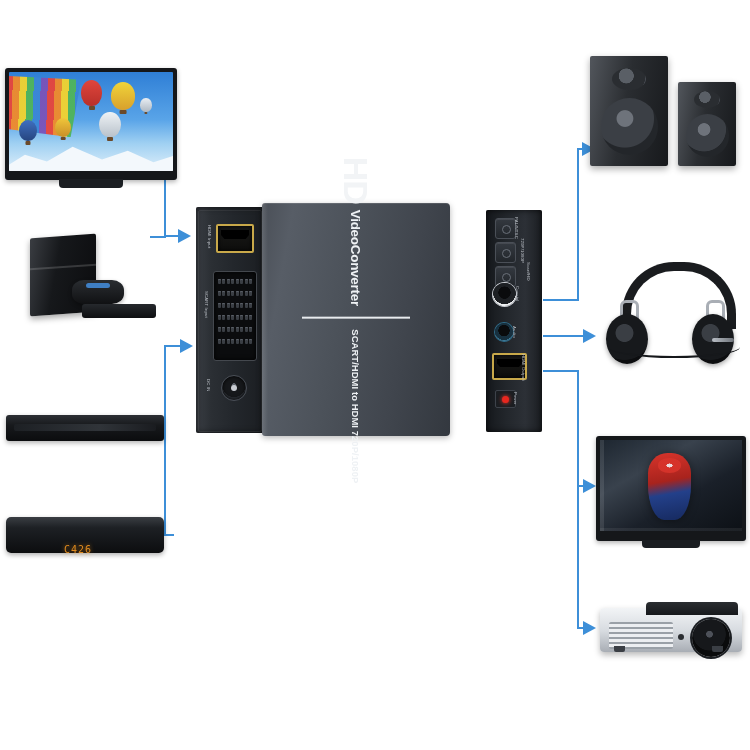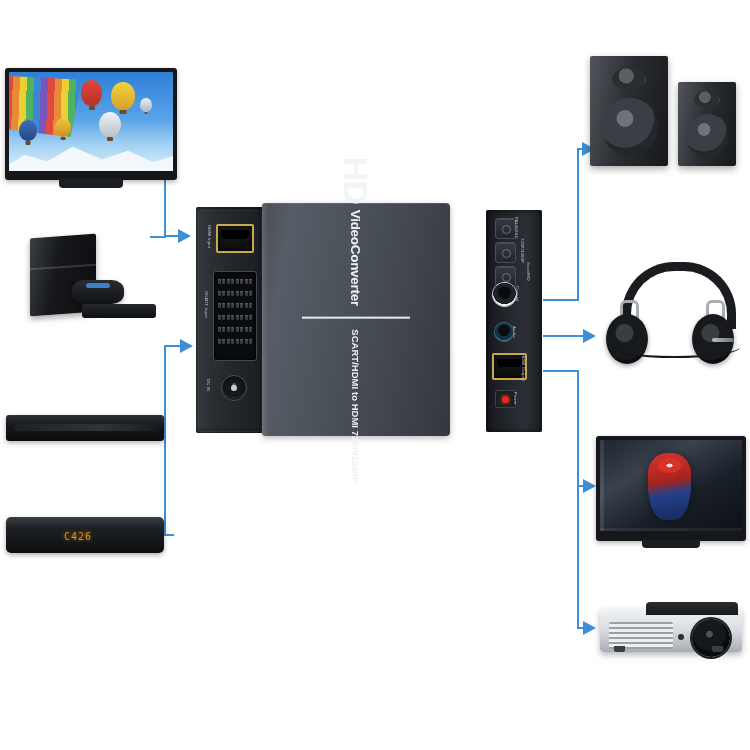--- a/index.html
+++ b/index.html
@@ -134,21 +134,21 @@
   .bd{position:absolute;left:6px;top:415px;width:158px;height:26px;
     background:linear-gradient(180deg,#2c2f34 0%,#17191c 40%,#0b0c0e 100%);
     border-radius:3px;box-shadow:0 2px 5px rgba(0,0,0,.3);}
   .bd::after{content:"";position:absolute;left:8px;top:9px;width:142px;height:7px;
     background:linear-gradient(90deg,#1d2024,#303439 60%,#1a1c20);border-radius:2px;}
 
   
   .stb{position:absolute;left:6px;top:517px;width:158px;height:36px;
     background:linear-gradient(180deg,#3a3e43 0%,#1d2024 30%,#0c0d0f 100%);
     border-radius:5px;box-shadow:0 2px 5px rgba(0,0,0,.32);}
-  .stb .disp{position:absolute;left:58px;top:14px;width:48px;height:12px;
+  .stb .disp{position:absolute;left:58px;top:27px;width:48px;height:12px;
     color:#e08a1e;font-size:10px;letter-spacing:1px;font-family:"DejaVu Sans Mono",monospace;
     text-shadow:0 0 4px rgba(224,138,30,.8);}
 
   
   .spk-wrap{position:absolute;left:586px;top:48px;width:160px;height:120px;}
   .spk{position:absolute;background:linear-gradient(100deg,#52565c,#2a2d31 45%,#17191c);
     border-radius:2px;box-shadow:0 3px 7px rgba(0,0,0,.33);}
   .spk .wf{position:absolute;border-radius:50%;
     background:radial-gradient(circle at 42% 36%,#6e737b 0 16%,#3b3f45 18% 58%,#23262a 60% 82%,#4a4e55 84% 100%);}
   .spk .tw{position:absolute;border-radius:50%;

